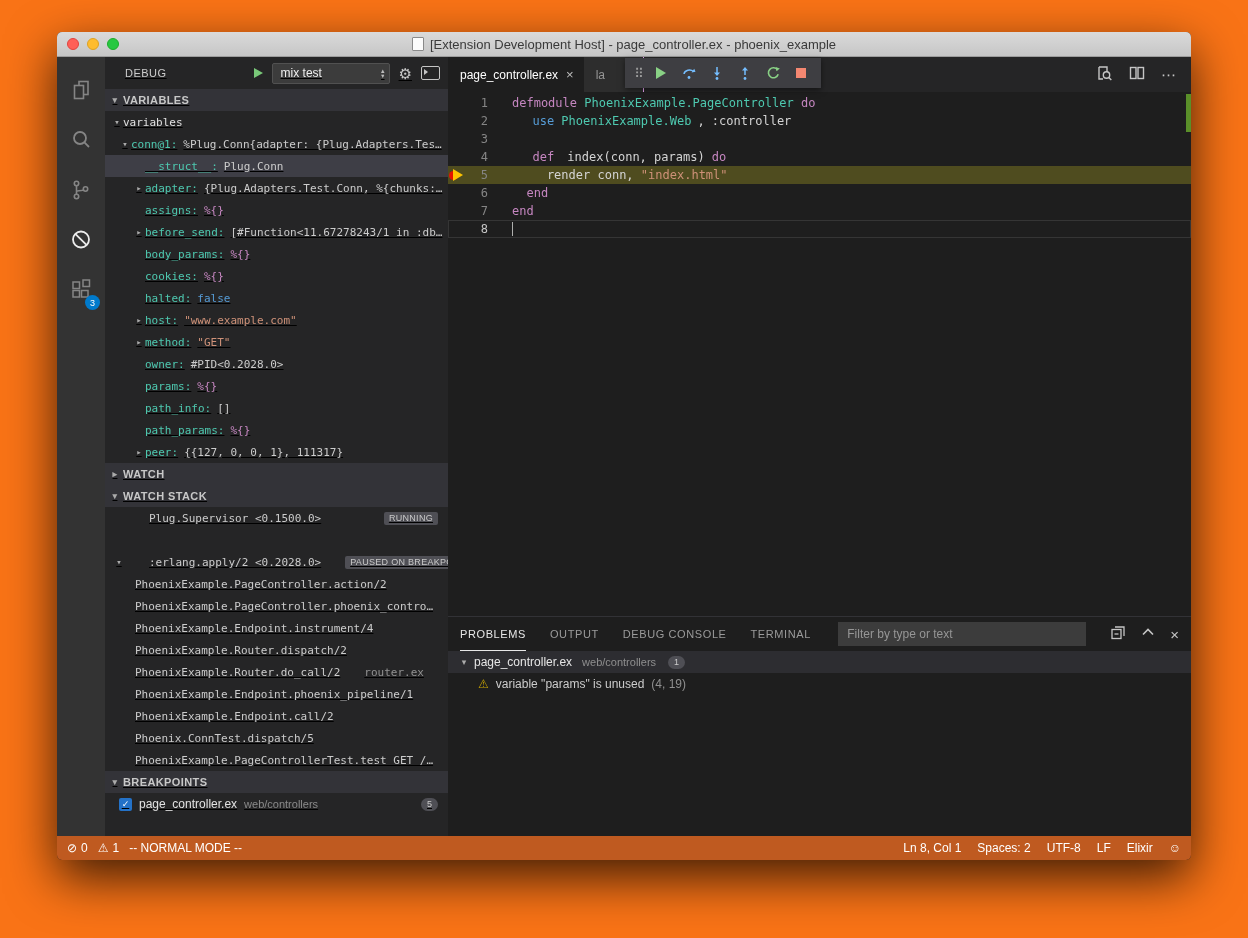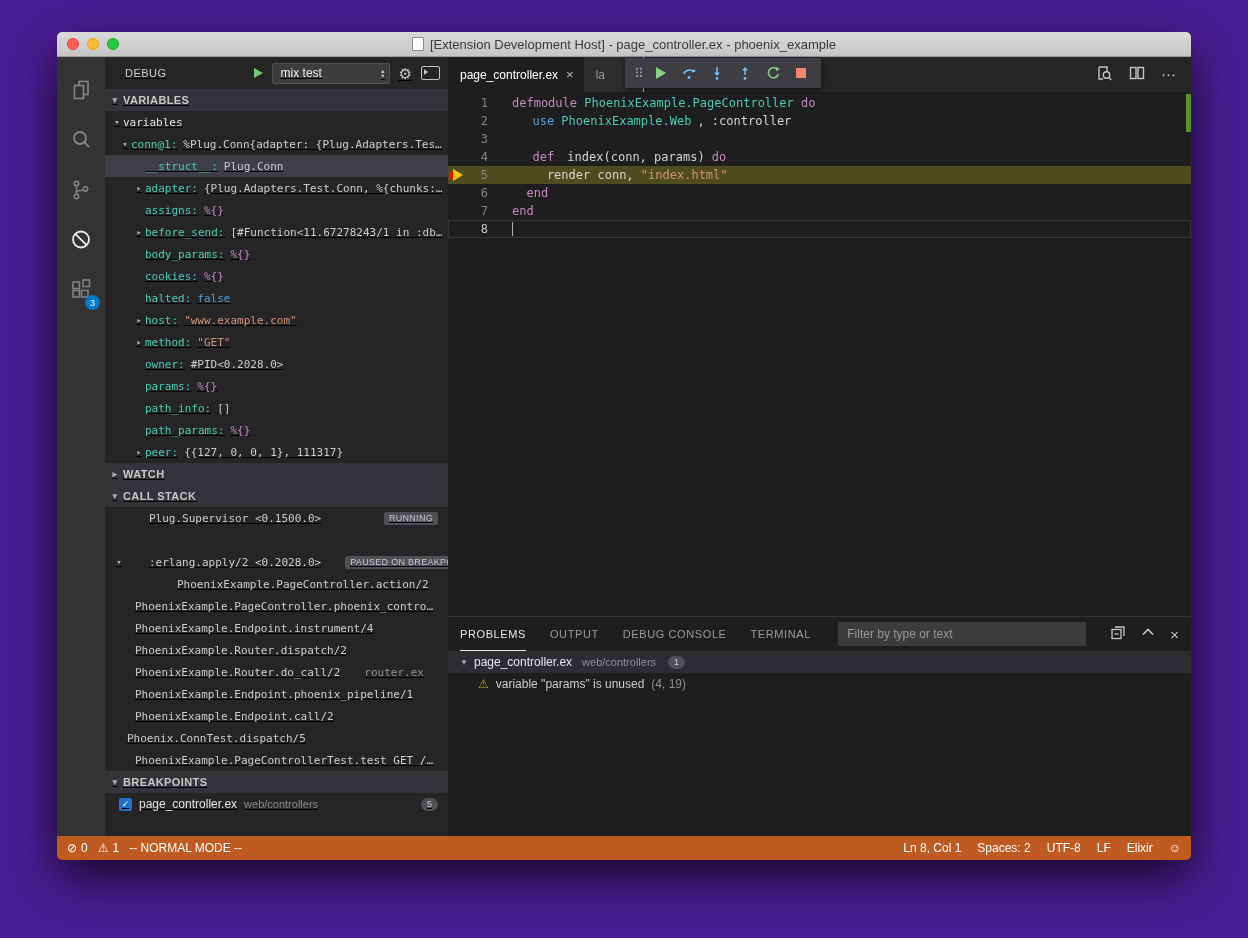--- a/index.html
+++ b/index.html
@@ -1,16 +1,16 @@
 <!DOCTYPE html>
 <html><head>
 <meta charset="utf-8">
 <style>
   html,body{margin:0;padding:0;background:#000;}
-  .screen{position:relative;width:1248px;height:938px;background:#4c1d95;overflow:hidden;
+  .screen{position:relative;width:1248px;height:938px;background:#f97316;overflow:hidden;
           font-family:"Liberation Sans",sans-serif;-webkit-font-smoothing:antialiased;}
   .window{position:absolute;left:57px;top:32px;width:1134px;height:828px;border-radius:5px;
           overflow:hidden;display:flex;flex-direction:column;background:#1e1e1e;
           box-shadow:0 18px 50px rgba(0,0,0,.75);}
   
   .titlebar{flex:0 0 24px;background:linear-gradient(#dadada,#c6c6c6);border-bottom:1px solid #9d9d9d;
             display:flex;align-items:center;position:relative;}
   .traffic{position:absolute;left:10px;top:0;height:100%;display:flex;align-items:center;gap:8px;}
   .tl{width:12px;height:12px;border-radius:50%;}
   .tl.red{background:#ff5f57;border:1px solid #e0443e;box-sizing:border-box;}
@@ -210,34 +210,34 @@
             <div class="tree-row" style="padding-left: 28px;"><span class="twistie">▸</span><span class="var-name">peer:</span><span class="var-value vt-pl">{{127, 0, 0, 1}, 111317}</span></div>
           </div>
 
         <div class="section-header">
           <span class="twistie">▸</span>
           <span>WATCH</span>
         </div>
 
         <div class="section-header">
           <span class="twistie">▾</span>
-          <span>CALL STACK</span>
+          <span>WATCH STACK</span>
         </div>
         <div id="callstack-list">
             <div class="stack-row" style="padding-left: 8px;"><span class="twistie"></span><span class="thread-label">Plug.Supervisor &lt;0.1500.0&gt;</span><span class="badge">RUNNING</span></div>
             <div class="stack-row" style="padding-left: 16px; flex-direction: column;"><span class="twistie"></span><span class="thread-label">Plug.Upload &lt;0.1501.0&gt;</span><span class="badge">RUNNING</span></div>
             <div class="stack-row" style="padding-left: 8px;"><span class="twistie">▾</span><span class="thread-label">:erlang.apply/2 &lt;0.2028.0&gt;</span><span class="badge">PAUSED ON BREAKPOIN…</span></div>
-            <div class="stack-row" style="padding-left: 30px; margin-left: 42px;"><span class="frame-label">PhoenixExample.PageController.action/2</span></div>
+            <div class="stack-row" style="padding-left: 30px;"><span class="frame-label">PhoenixExample.PageController.action/2</span></div>
             <div class="stack-row" style="padding-left: 30px;"><span class="frame-label">PhoenixExample.PageController.phoenix_contro…</span></div>
             <div class="stack-row" style="padding-left: 30px;"><span class="frame-label">PhoenixExample.Endpoint.instrument/4</span></div>
             <div class="stack-row" style="padding-left: 30px;"><span class="frame-label">PhoenixExample.Router.dispatch/2</span></div>
             <div class="stack-row" style="padding-left: 30px;"><span class="frame-label">PhoenixExample.Router.do_call/2</span><span class="frame-file">router.ex</span><span class="circle-badge">1</span></div>
             <div class="stack-row" style="padding-left: 30px;"><span class="frame-label">PhoenixExample.Endpoint.phoenix_pipeline/1</span></div>
             <div class="stack-row" style="padding-left: 30px;"><span class="frame-label">PhoenixExample.Endpoint.call/2</span></div>
-            <div class="stack-row" style="padding-left: 22px;"><span class="frame-label">Phoenix.ConnTest.dispatch/5</span></div>
+            <div class="stack-row" style="padding-left: 30px;"><span class="frame-label">Phoenix.ConnTest.dispatch/5</span></div>
             <div class="stack-row" style="padding-left: 30px;"><span class="frame-label">PhoenixExample.PageControllerTest.test GET /…</span></div>
           </div>
 
         <div class="section-header">
           <span class="twistie">▾</span>
           <span>BREAKPOINTS</span>
         </div>
         <div class="bp-row">
           <span class="checkbox">✓</span>
           <span class="bp-file">page_controller.ex</span>

